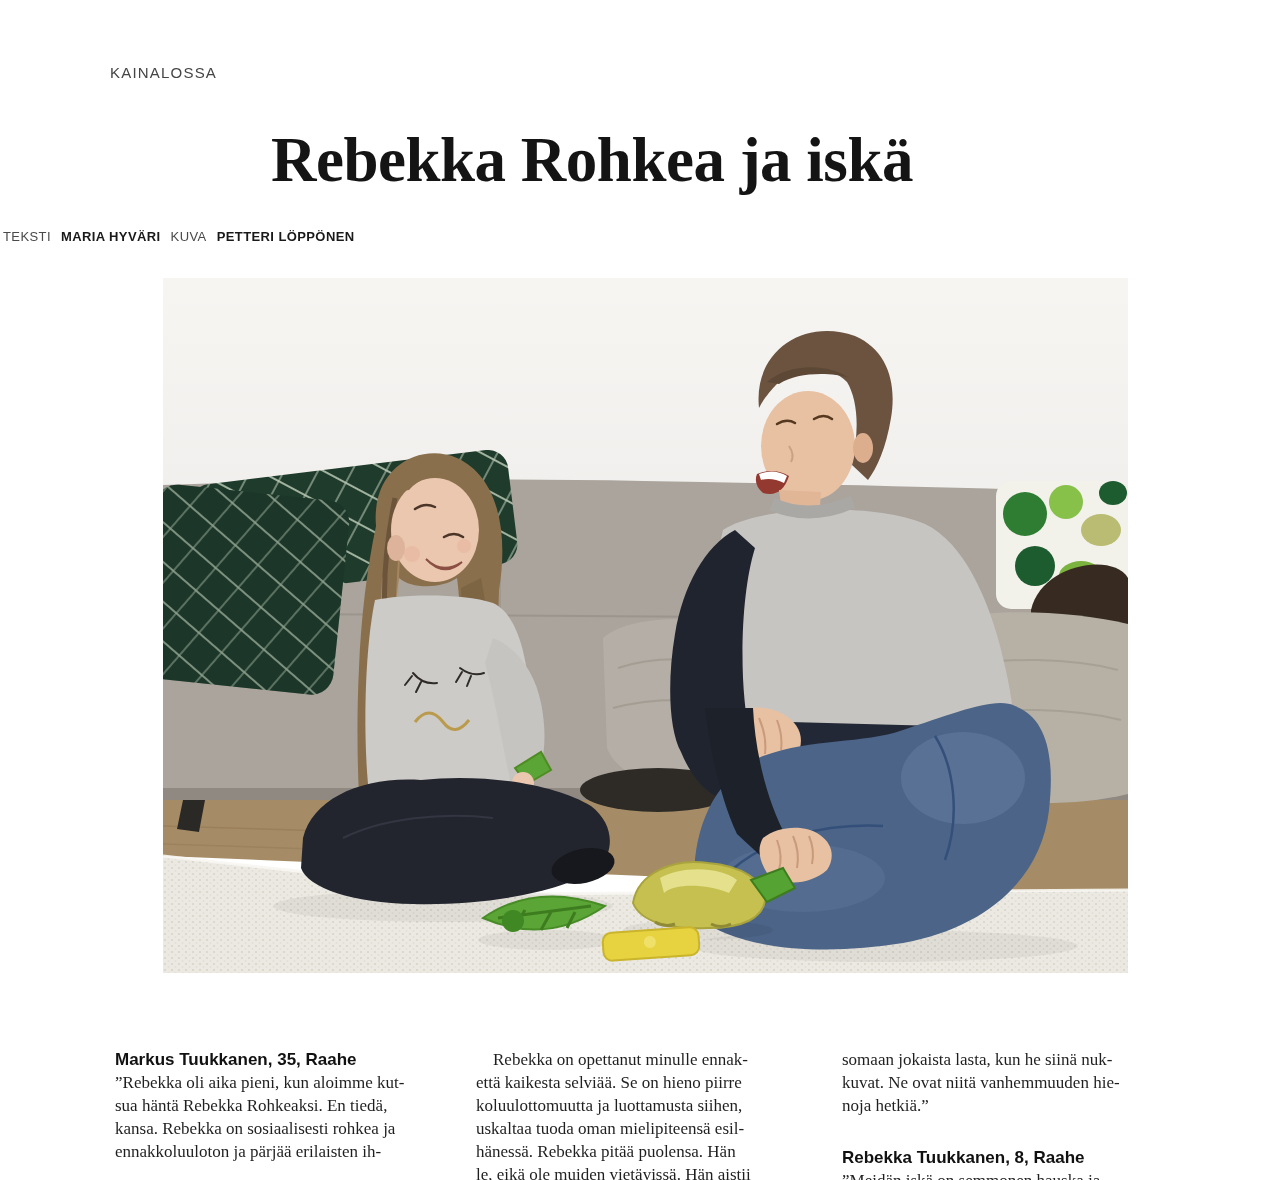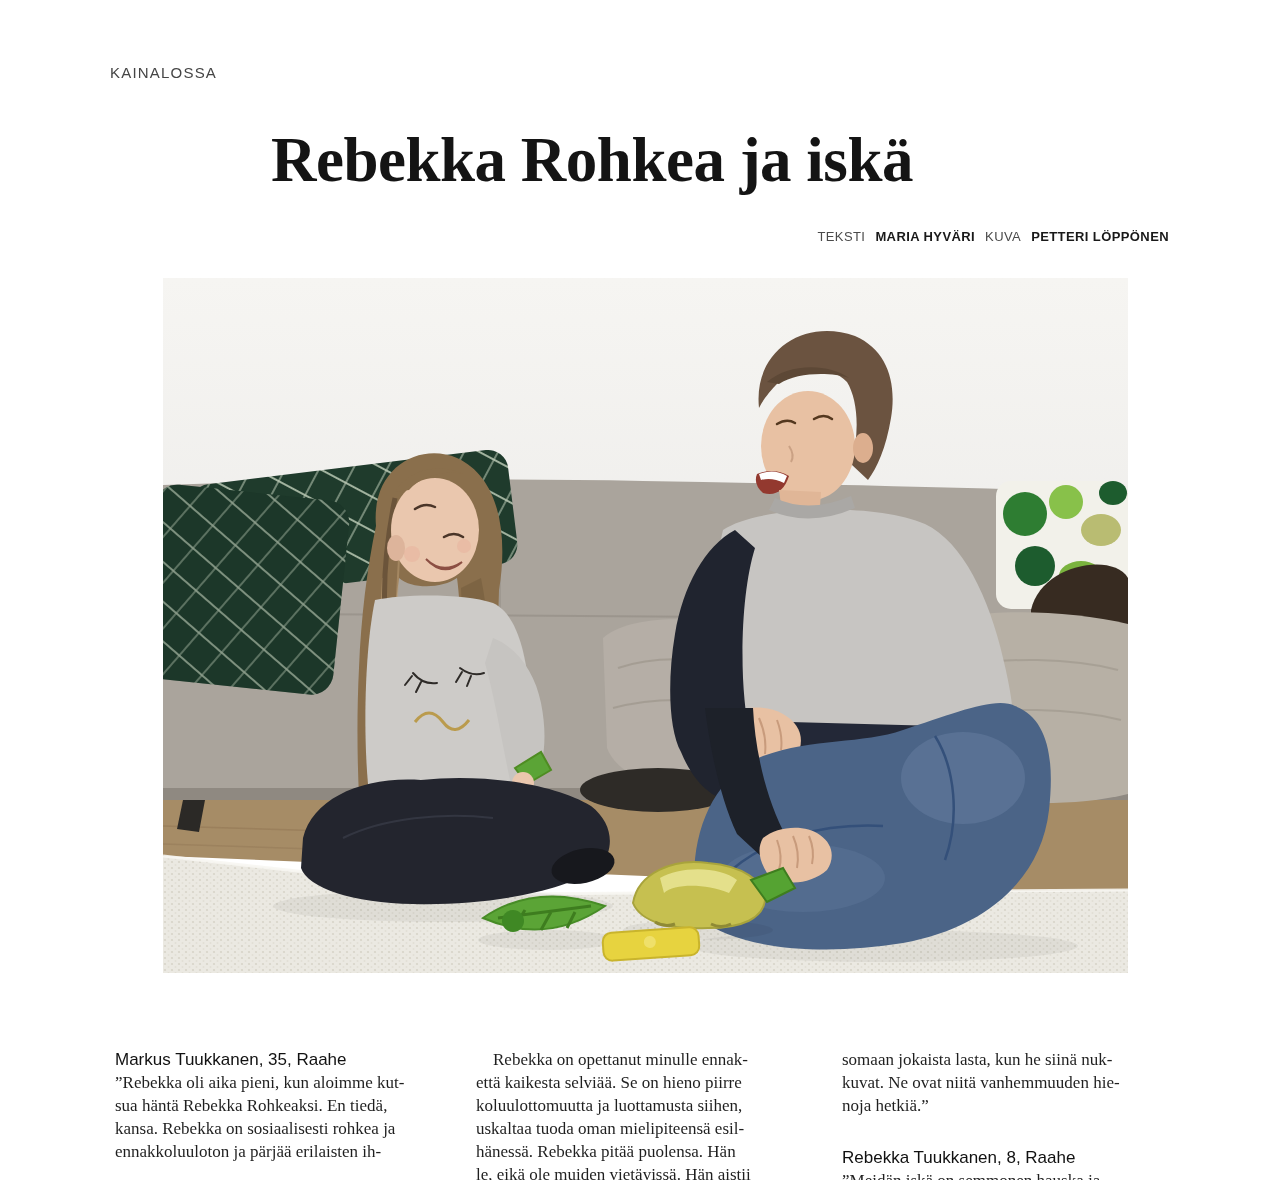--- a/index.html
+++ b/index.html
@@ -12,32 +12,32 @@
     --headline:#141414; --bodyText:#1f1f1f; --kicker:#454545;
   }
   *{margin:0;padding:0;box-sizing:border-box;}
   html,body{width:1280px;height:1180px;overflow:hidden;background:#fff;}
   body{font-family:"Liberation Sans",sans-serif;position:relative;}
   .kicker{position:absolute;left:110px;top:64px;font-size:15px;letter-spacing:1.2px;
     color:var(--kicker);font-weight:400;}
   .headline{position:absolute;left:0;top:124px;width:1184px;text-align:center;
     font-family:"Liberation Serif",serif;font-weight:700;font-size:63px;
     letter-spacing:-0.5px;color:var(--headline);}
-  .byline{position:absolute;left:0;top:229px;width:1172px;text-align:right;
+  .byline{position:absolute;left:0;top:229px;width:1172px;text-align:left;
     font-size:13px;letter-spacing:0.4px;color:#4a4a4a;}
   .byline .bl-label{font-weight:400;color:#4a4a4a;}
   .byline .bl-name{font-weight:700;color:#191919;}
   .byline span{margin:0 3px;}
   .photo{position:absolute;left:163px;top:278px;width:965px;height:695px;overflow:hidden;}
   .photo svg{display:block;}
   .columns{position:absolute;left:0;top:1048px;width:1280px;}
   .col{position:absolute;top:0;width:340px;font-family:"Liberation Serif",serif;
     color:var(--bodyText);}
   .col-1{left:115px;} .col-2{left:476px;} .col-3{left:842px;}
-  .col-heading{font-family:"Liberation Sans",sans-serif;font-weight:400;font-size:17px;
+  .col-heading{font-family:"Liberation Sans",sans-serif;font-weight:700;font-size:17px;
     height:23px;line-height:23px;color:#111;}
   .col-heading.second{margin-top:29px;}
   .line{font-size:17px;height:23px;line-height:23px;white-space:nowrap;}
   .line.indent{padding-left:17px;}
 </style>
 </head>
 <body>
 
 <div class="kicker">KAINALOSSA</div>
 

